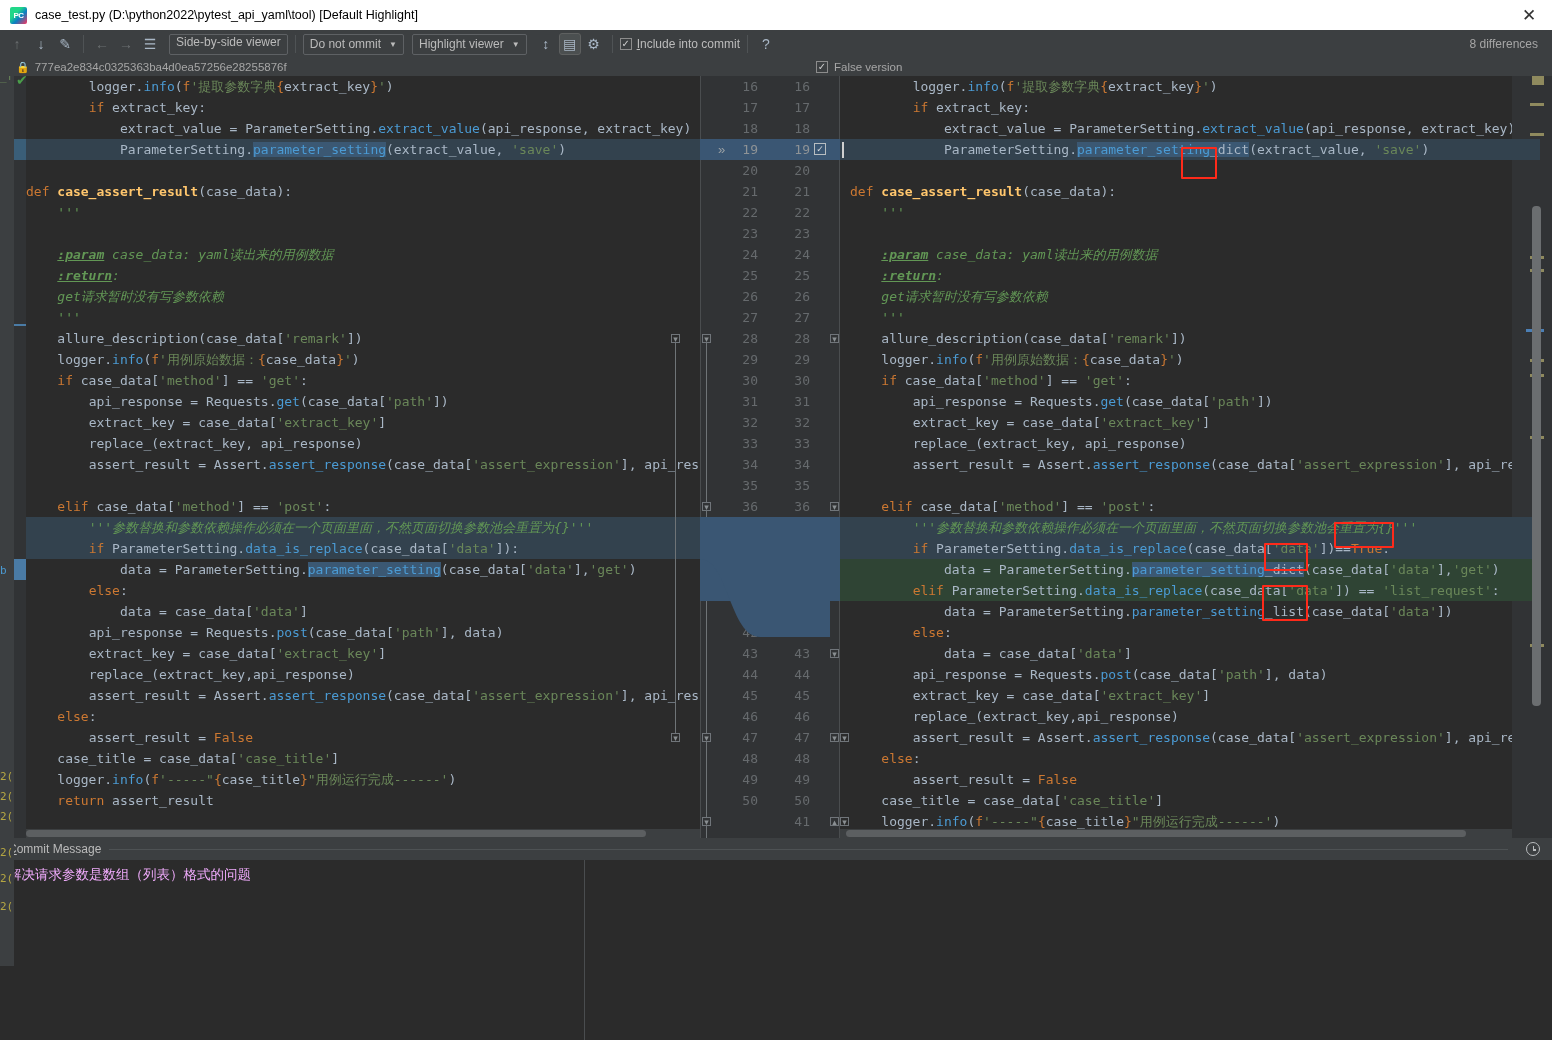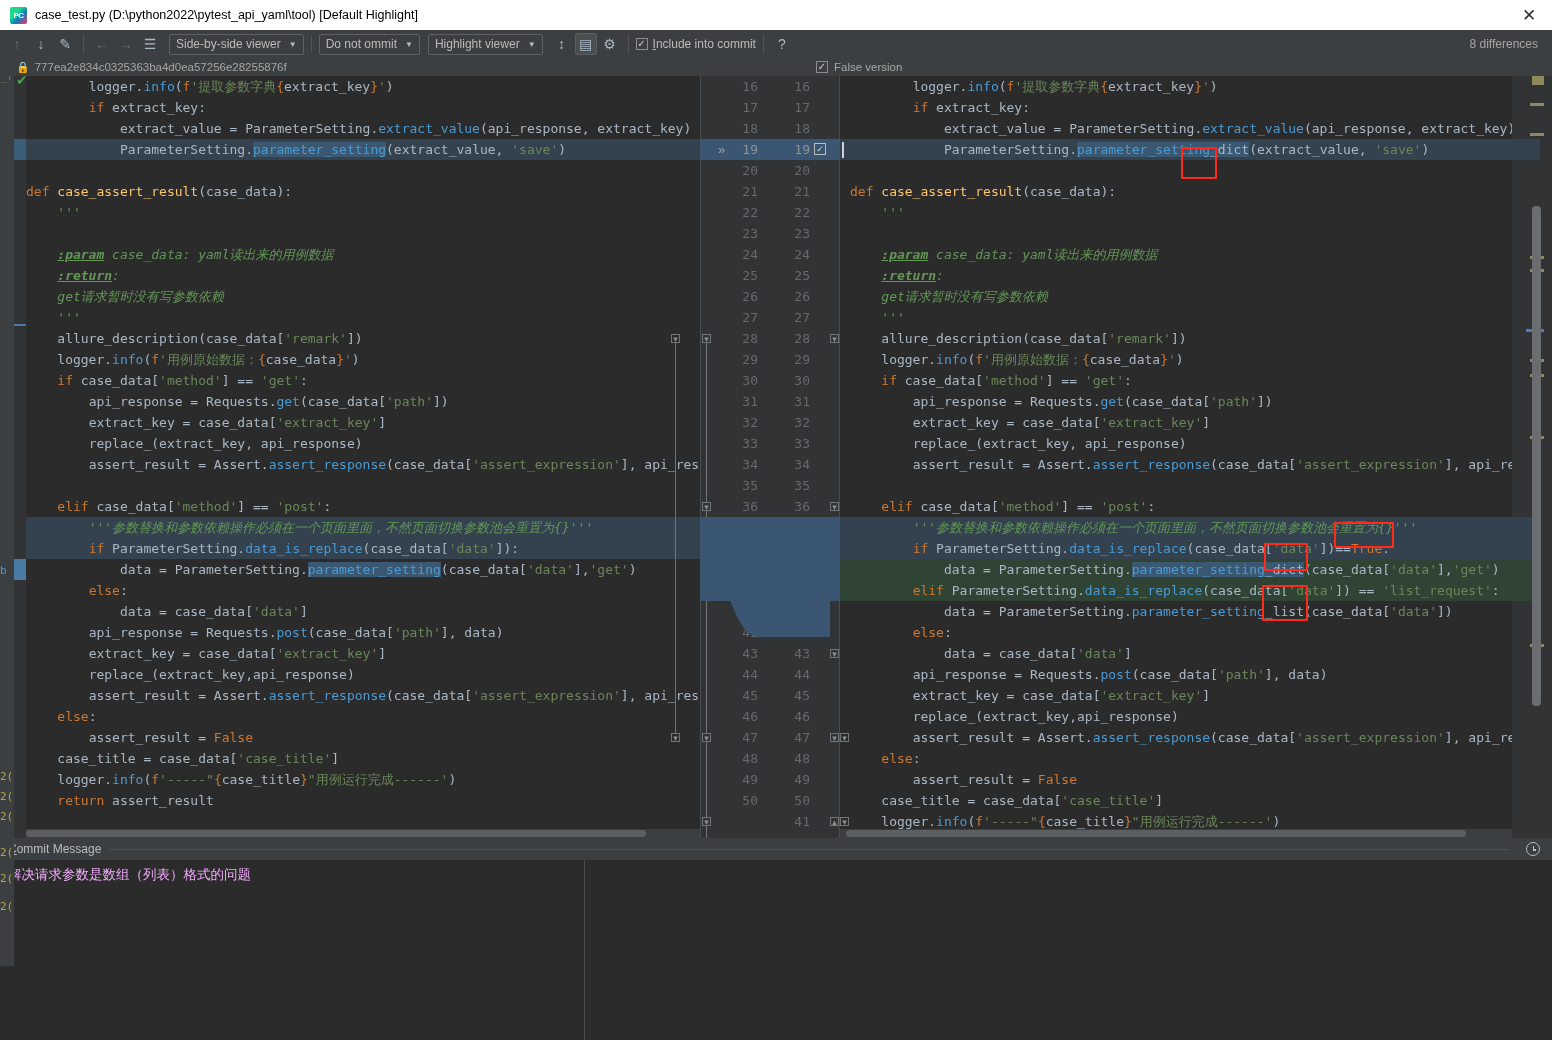--- a/index.html
+++ b/index.html
@@ -95,21 +95,21 @@
     font-family:"DejaVu Sans Mono","Liberation Mono",monospace;
     font-size:13px; line-height:21px; white-space:pre;
   }
   .pane-left .code  { padding-left:26px; }
   .pane-right .code { padding-left:10px; }
 
   .ln { height:21px; position:relative; }
 
   
   .kw   { color:#cc7832; }
-  .fn   { color:#ffc66d; }
+  .fn   { color:#ffc66d;font-weight:bold; }
   .meth { color:#4b9bd4; }
   .str  { color:#6a8759; }
   .cmt  { color:#629755; font-style:italic; }
   .cmtb { color:#629755; font-style:italic; font-weight:bold; text-decoration:underline; }
   .plain{ color:#a9b7c6; }
   .fstr-brace { color:#cc7832; }
 
   
   .hl-change { background:#33424e; }
   .hl-insert { background:#2f4434; }
@@ -208,21 +208,21 @@
 
 <div class="toolbar">
   <div class="tb-icon dim">↑</div>
   <div class="tb-icon">↓</div>
   <div class="tb-icon">✎</div>
   <div class="tb-sep"></div>
   <div class="tb-icon dim">←</div>
   <div class="tb-icon dim">→</div>
   <div class="tb-icon">☰</div>
 
-  <div class="tb-combo" style="margin-left:6px;">
+  <div class="tb-combo" style="margin-left:6px;flex-direction:column;">
     <span>Side-by-side viewer</span>
     <span class="caret">▼</span>
   </div>
   <div class="tb-sep"></div>
   <div class="tb-combo">
     <span>Do not ommit</span>
     <span class="caret">▼</span>
   </div>
   <div class="tb-combo" style="margin-left:6px;">
     <span>Highlight viewer</span>

